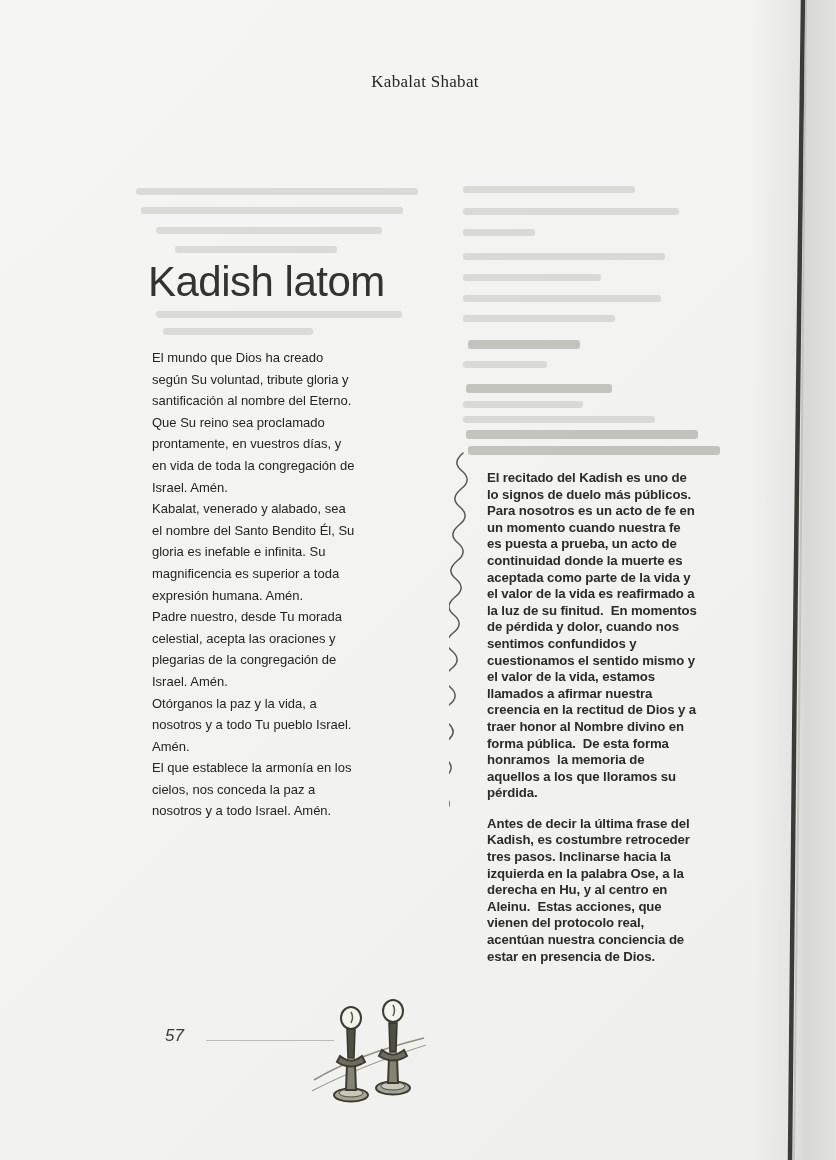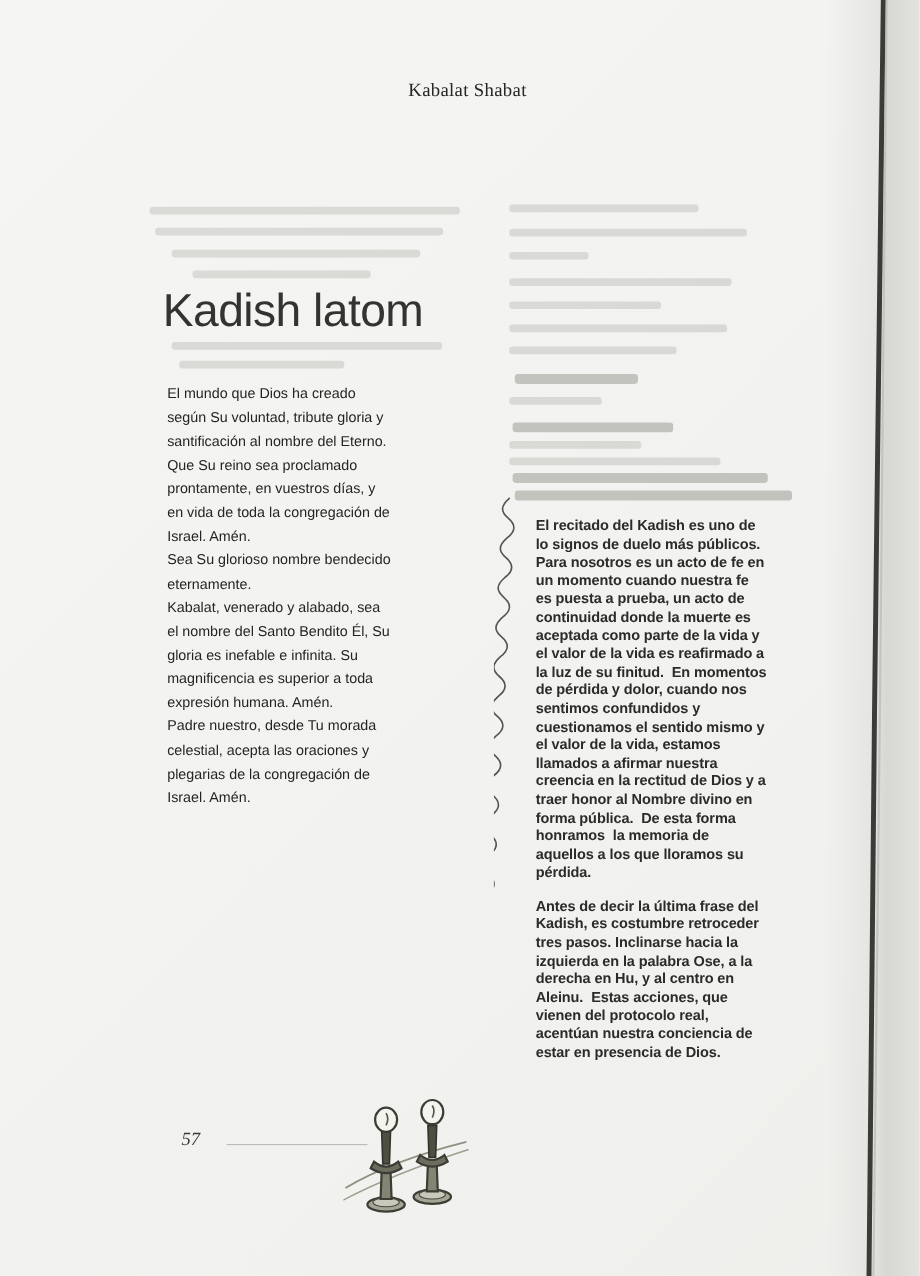--- a/index.html
+++ b/index.html
@@ -46,21 +46,21 @@
     color: #2b2b29;
     font-size: 13.2px; line-height: 16.6px;
     font-weight: 700; letter-spacing: -0.1px;
   }
   .commentary-col p { margin: 0 0 14px 0; white-space: pre; }
 
   .squiggle { position: absolute; top: 451px; left: 449px; }
 
   .page-number {
     position: absolute; top: 1026px; left: 165px;
-    font-family: Liberation Serif, serif;
+    font-family: Liberation Sans, sans-serif;
     font-style: italic;
     font-size: 17px; color: #3a3a38;
   }
   .footer-rule {
     position: absolute; top: 1040px; left: 206px; width: 128px; height: 1px;
     background: rgba(120,120,115,0.45);
   }
   .candles { position: absolute; top: 998px; left: 312px; }
 
   
@@ -104,31 +104,35 @@
   <div class="chapter-title">Kadish latom</div>
 
   <div class="prayer-col">
     <p>El mundo que Dios ha creado
 según Su voluntad, tribute gloria y
 santificación al nombre del Eterno.
 Que Su reino sea proclamado
 prontamente, en vuestros días, y
 en vida de toda la congregación de
 Israel. Amén.</p>
-    <p>Sea Su glorioso nombre bendecido
-eternamente.</p>
     <p>Kabalat, venerado y alabado, sea
 el nombre del Santo Bendito Él, Su
 gloria es inefable e infinita. Su
 magnificencia es superior a toda
 expresión humana. Amén.</p>
     <p>Padre nuestro, desde Tu morada
 celestial, acepta las oraciones y
 plegarias de la congregación de
 Israel. Amén.</p>
+    <p>Otórganos la paz y la vida, a
+nosotros y a todo Tu pueblo Israel.
+Amén.</p>
+    <p>El que establece la armonía en los
+cielos, nos conceda la paz a
+nosotros y a todo Israel. Amén.</p>
   </div>
 
   <svg class="squiggle" width="26" height="518" viewBox="0 0 26 518">
     <path d="M14,2
              c -8,7 -8,12 -1,18 c 7,6 7,12 -1,18
              c -8,7 -8,12 -1,18 c 7,6 7,12 -1,18
              c -8,7 -8,12 -1,18 c 7,6 7,12 -1,18
              c -8,7 -8,12 -1,18 c 7,6 7,12 -1,18
              c -8,7 -8,12 -1,18 c 7,6 7,12 -1,18
              c -8,7 -8,12 -1,18 c 7,6 7,12 -1,18

